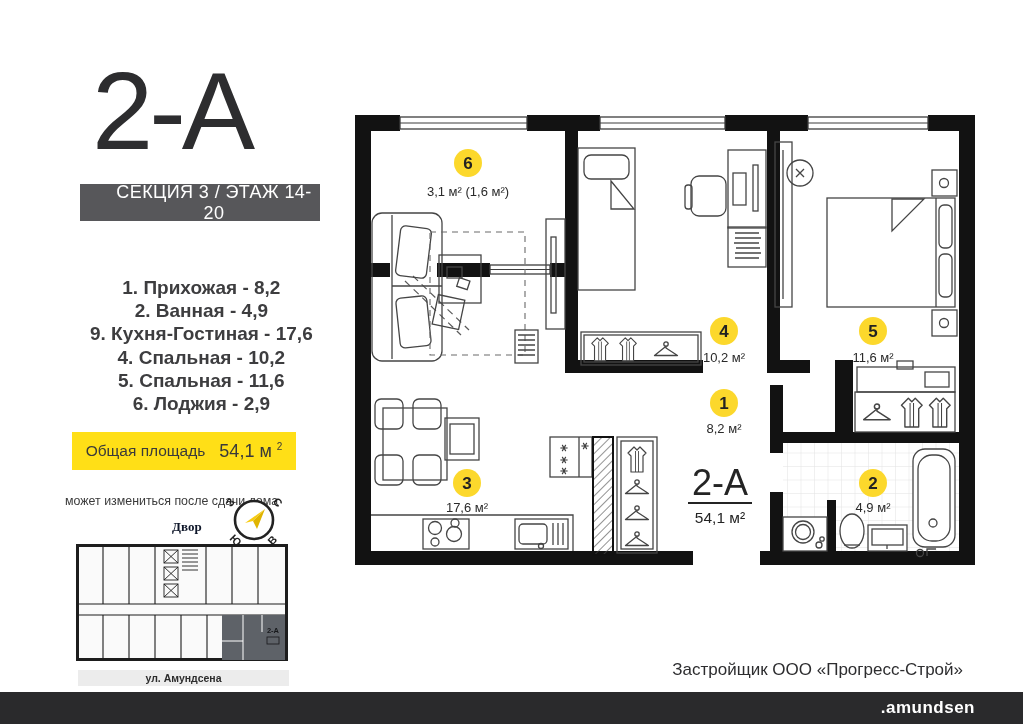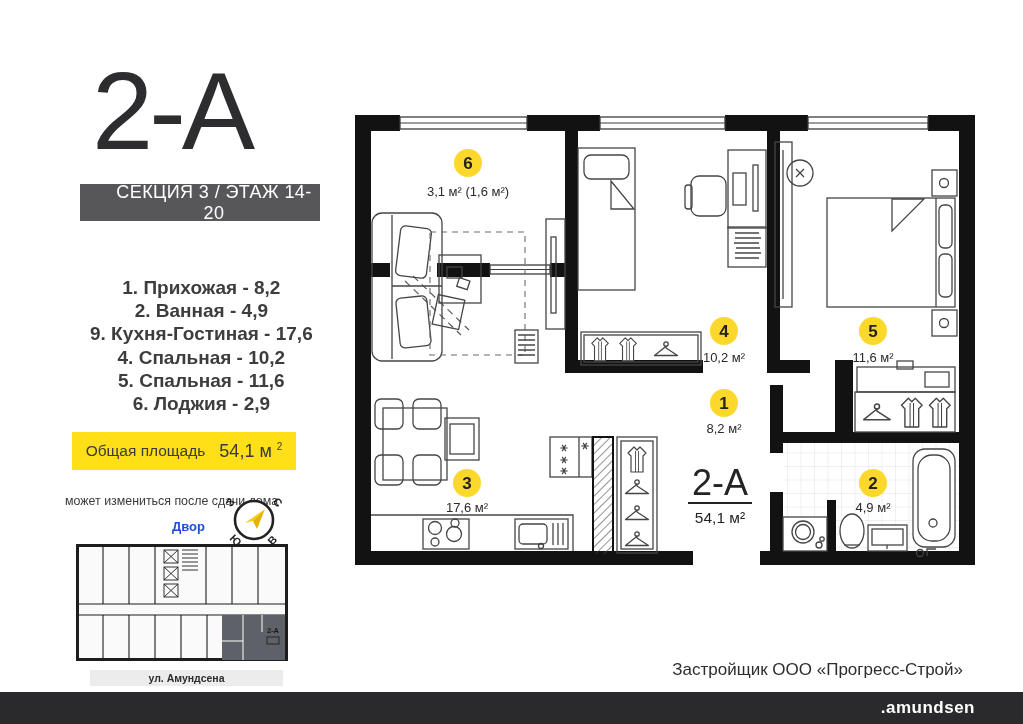--- a/index.html
+++ b/index.html
@@ -14,24 +14,24 @@
          display:flex;align-items:center;justify-content:center;padding-left:28px;}
   .room-list{position:absolute;left:78px;top:264px;margin:12px;padding:0;list-style:none;
          font-size:19px;line-height:23.2px;color:#3d3d3f;font-weight:bold;}
   .total-badge{position:absolute;left:72px;top:432px;width:224px;height:38px;background:#FFDF17;
          display:flex;align-items:center;justify-content:center;gap:14px;color:#3a3a3a;}
   .total-badge .lbl{font-size:15.5px;font-weight:500;}
   .total-badge .val{font-size:18px;font-weight:500;}
   .total-badge sup{font-size:10px;}
   .disclaimer{position:absolute;left:65px;top:478px;font-size:12.4px;line-height:15.6px;
          color:#3a3a3a;font-weight:500;}
-  .courtyard{position:absolute;left:172px;top:519px;font-size:13px;font-weight:600;color:#1d4ed8;}
+  .courtyard{position:absolute;left:172px;top:519px;font-size:13px;font-weight:600;color:#0f172a;font-family:Liberation Serif, serif;}
   .compass{position:absolute;left:224px;top:490px;}
   .miniplan{position:absolute;left:76px;top:544px;}
-  .street-band{position:absolute;left:90px;top:670px;width:193px;height:16px;background:#ECECEC;
+  .street-band{position:absolute;left:78px;top:670px;width:211px;height:16px;background:#ECECEC;
          display:flex;align-items:center;justify-content:center;font-size:10.5px;font-weight:700;
          color:#2c2c2c;}
   .mainplan{position:absolute;left:355px;top:115px;}
   .developer{position:absolute;right:60px;top:660px;font-size:17px;font-weight:500;color:#2d2d2f;margin-left:20px;}
   .brandbar{position:absolute;left:0;right:0;bottom:0;height:32px;background:#2A2A2C;
          display:flex;align-items:center;justify-content:flex-end;padding-right:48px;box-sizing:border-box;}
   .brandbar .brand{color:#fff;font-size:17px;font-weight:700;letter-spacing:.5px;}
 
   svg{font-family:"Liberation Sans",sans-serif;}
   .w{fill:#121212;}

